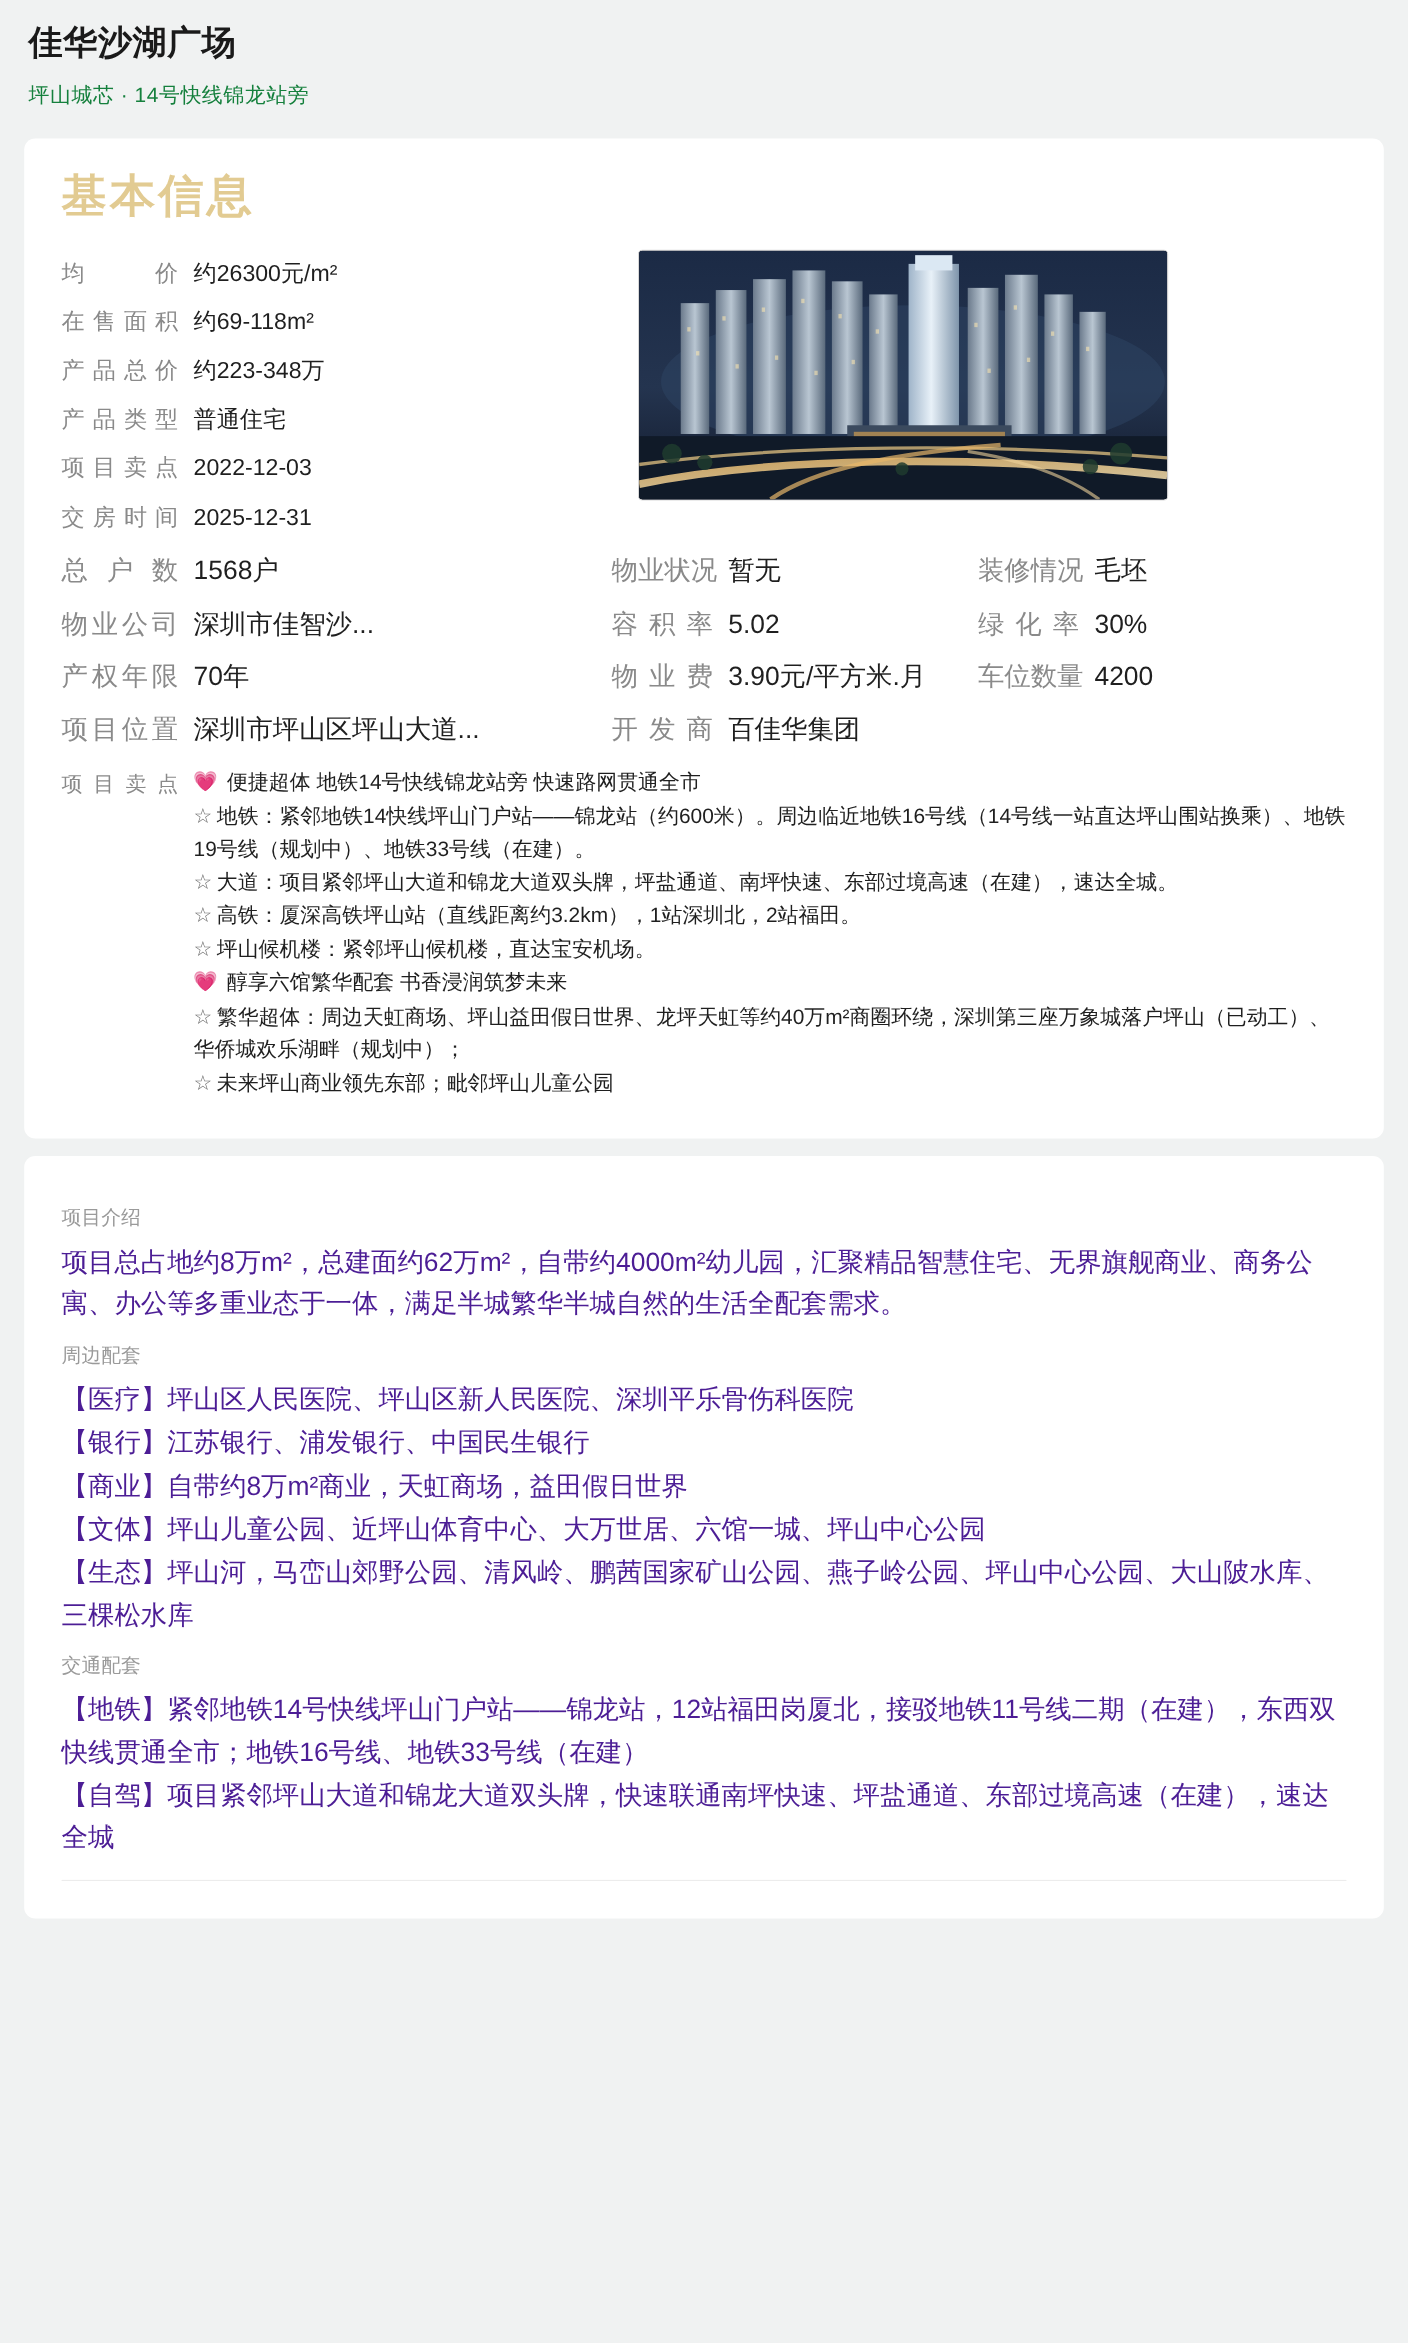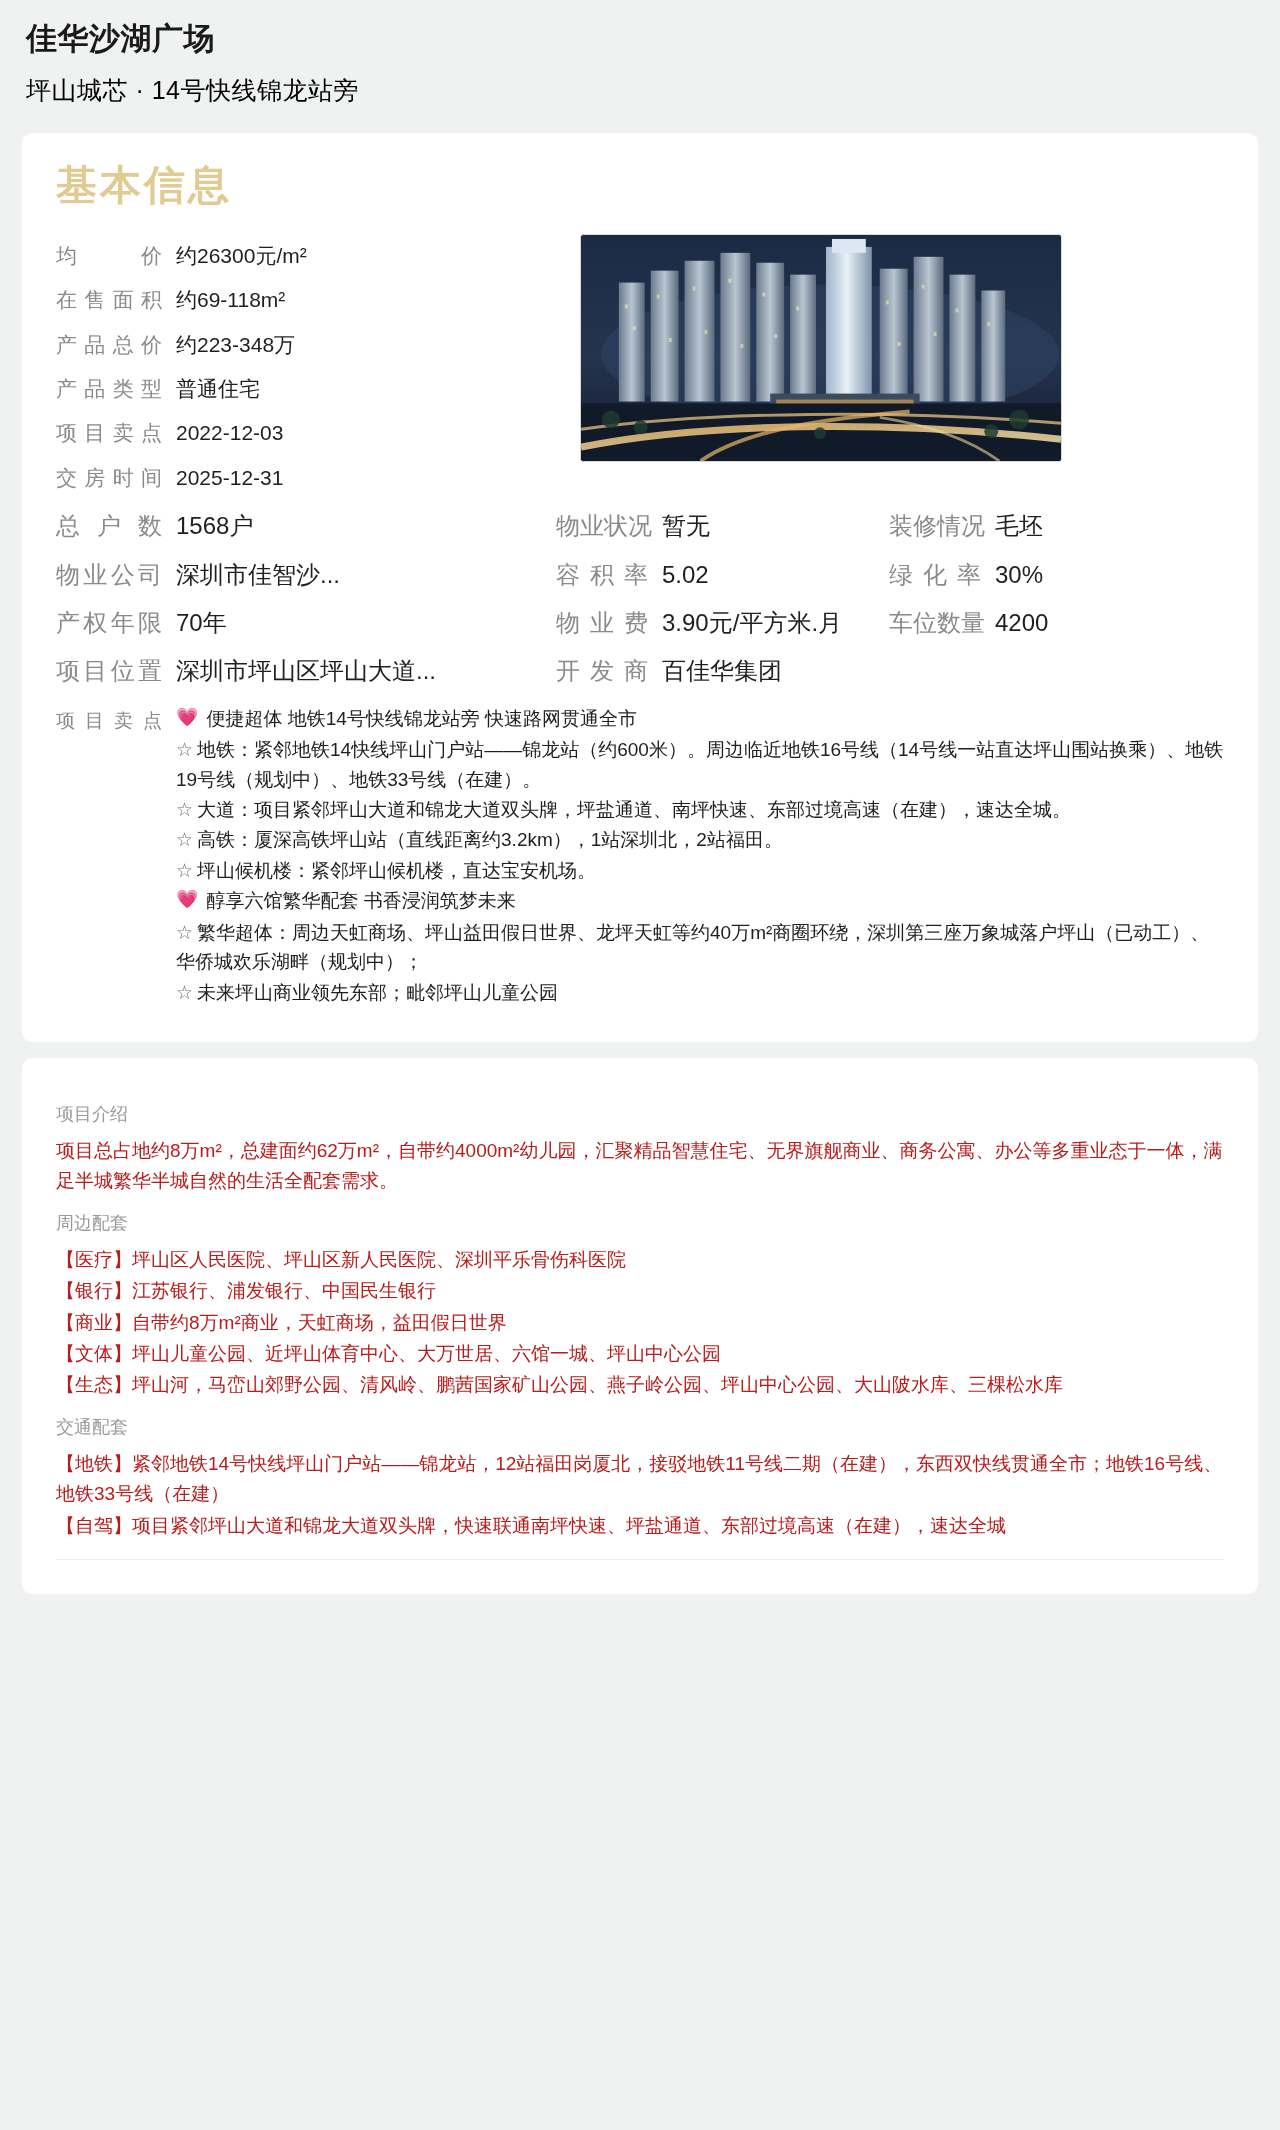--- a/index.html
+++ b/index.html
@@ -22,22 +22,22 @@
   }
   .header h1 {
     margin: 0;
     font-size: 31px;
     font-weight: bold;
     color: #1a1a1a;
     letter-spacing: 0.5px;
   }
   .header .subtitle {
     margin-top: 14px;
-    font-size: 25px;
-    color: #000000;
+    font-size: 19px;
+    color: #15803d;
     letter-spacing: 0.5px;
   }
 
   
   .card {
     background: #ffffff;
     border-radius: 10px;
     margin: 16px 22px 0 22px;
     padding: 30px 34px 34px 34px;
   }
@@ -136,22 +136,22 @@
   .sell-line { margin-bottom: 1px; }
   .sell-line .star { color: #6b6b6b; margin-right: 4px; }
 
   
   .sec-label {
     color: #9a9a9a;
     font-size: 18px;
     margin: 14px 0 10px 0;
   }
   .sec-body {
-    color: #b91c1c;
-    font-size: 19px;
+    color: #4c1d95;
+    font-size: 24px;
     line-height: 1.6;
     margin-bottom: 6px;
   }
   .sec-body p { margin: 0 0 1px 0; }
   .divider {
     border: none;
     border-top: 1px solid #ececec;
     margin: 18px 0 0 0;
   }
 </style>

